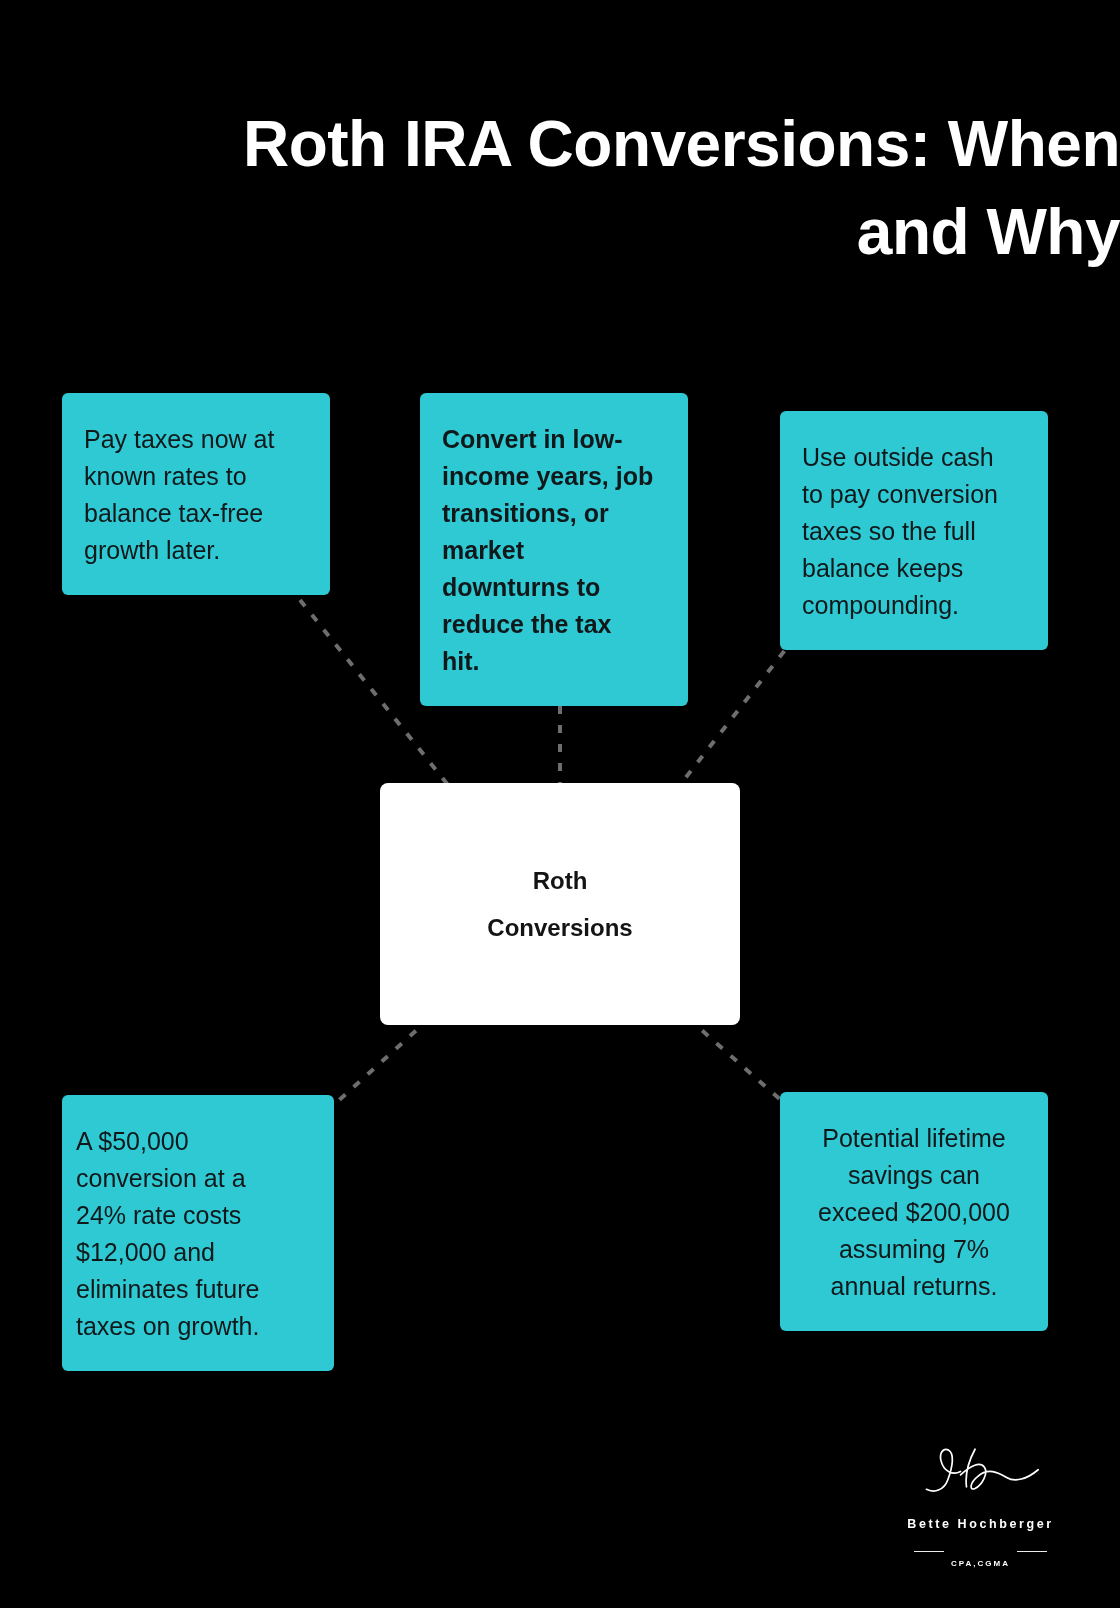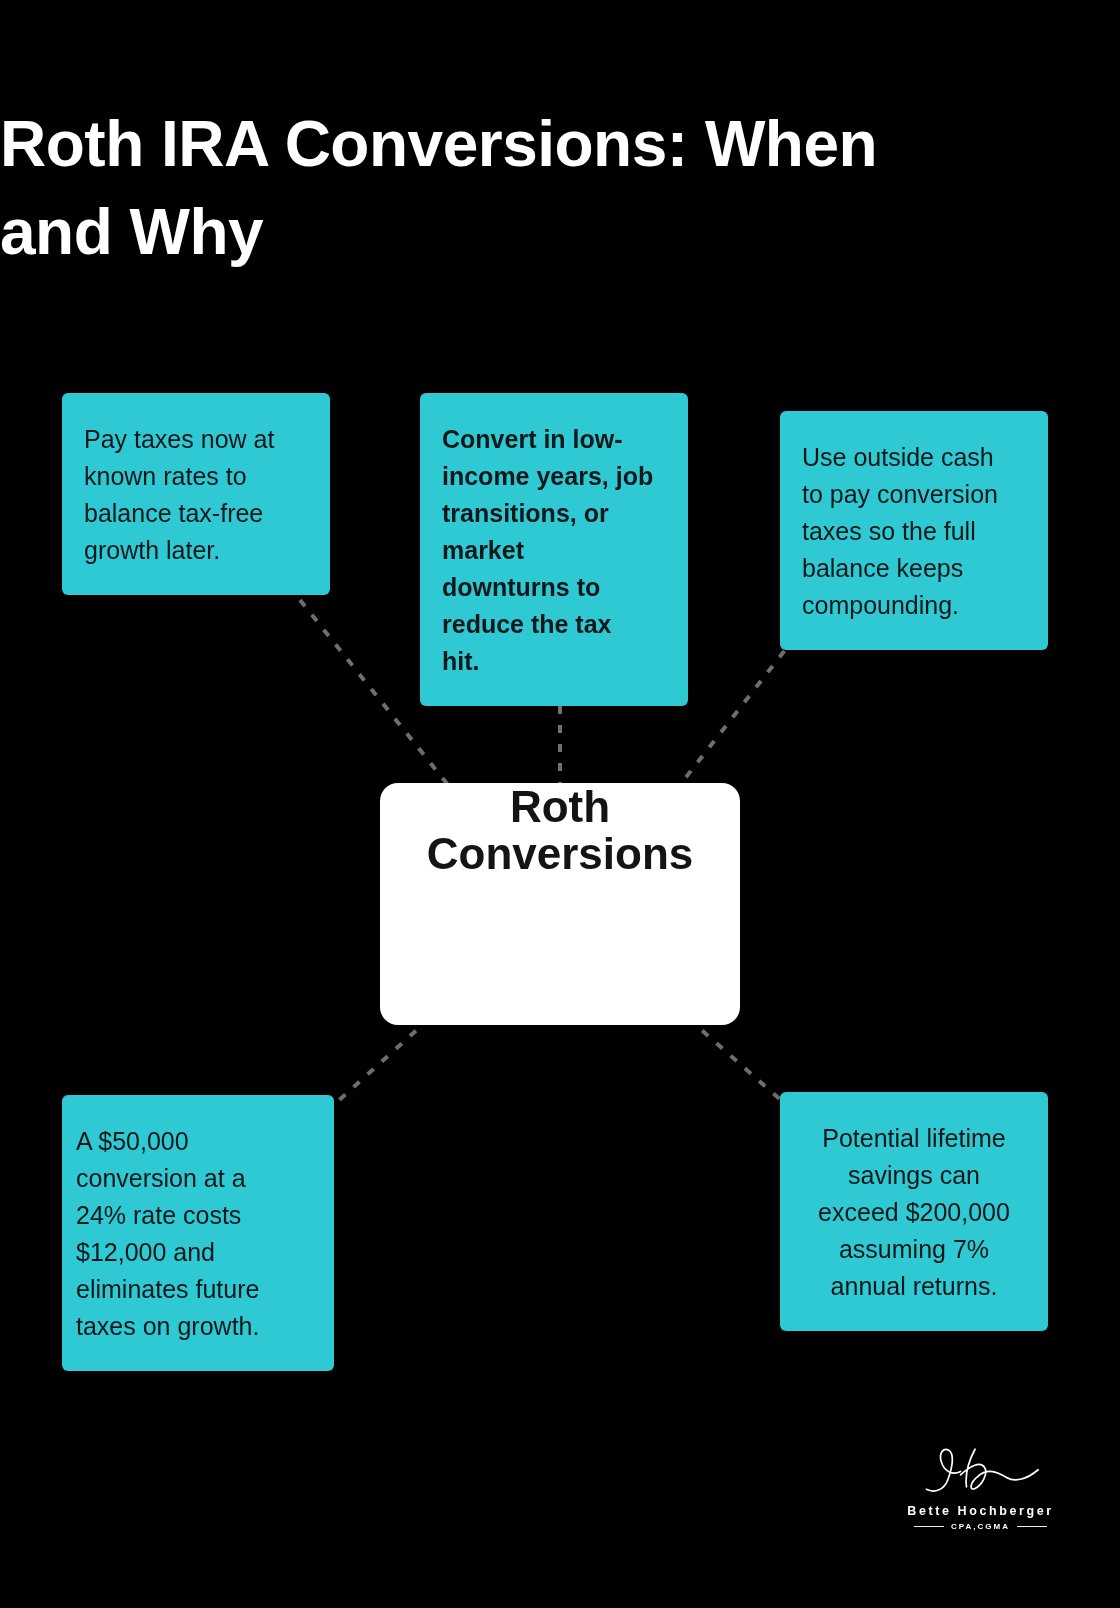--- a/index.html
+++ b/index.html
@@ -10,21 +10,21 @@
   }
   .canvas {
     position: relative;
     width: 1120px; height: 1608px;
     background: var(--background, #000);
     overflow: hidden;
   }
   .title {
     position: absolute;
     top: 100px; left: 0; width: 100%;
-    text-align: left;
+    text-align: right;
     color: var(--title-text, #fff);
     font-size: 64px;
     line-height: 88px;
     font-weight: 800;
     letter-spacing: -0.5px;
     z-index: 3;
   }
   svg.connectors {
     position: absolute;
     left: 0; top: 0;
@@ -45,60 +45,62 @@
   .node-1 { left: 62px;  top: 393px; width: 268px; }
   .node-2 { left: 420px; top: 393px; width: 268px; font-weight: bold; }
   .node-3 { left: 780px; top: 393px; width: 268px; margin-top: 18px; }
   .node-4 { left: 62px;  top: 1095px; width: 272px; padding-left: 14px; }
   .node-5 { left: 780px; top: 1092px; width: 268px; text-align: center; }
   .center-node {
     position: absolute;
     left: 380px; top: 783px;
     width: 360px; height: 242px;
     background: var(--center-fill, #fff);
-    border-radius: 18px;
+    border-radius: 8px;
     display: flex;
     flex-direction: column;
     align-items: center;
+    justify-content: center;
     color: #141414;
-    font-size: 44px;
+    font-size: 24px;
     line-height: 47px;
     font-weight: 800;
     text-align: center;
     z-index: 2;
   }
   .brand {
     position: absolute;
     left: 893px; top: 1445px;
     width: 175px;
     text-align: center;
     color: #fff;
     z-index: 2;
   }
   .brand .monogram { display: block; margin: 0 auto; }
   .brand-name {
     font-size: 12.5px;
     font-weight: 700;
     letter-spacing: 2.6px;
     white-space: nowrap;
-    margin-top: 1px;
+    margin-top: 14px;
   }
   .brand-cred {
     display: flex;
     align-items: center;
     justify-content: center;
     gap: 7px;
     margin-top: 4px;
   }
   .brand-cred .rule { width: 30px; height: 1px; background: #ececec; }
   .brand-cred .cred-text {
     font-size: 8px;
     font-weight: 600;
     letter-spacing: 2px;
     white-space: nowrap;
+    margin-top: 24px;
   }
 </style>
 </head>
 <body>
 
 <div class="canvas">
 
   <div class="title">
       <div class="line">Roth IRA Conversions: When</div>
       <div class="line">and Why</div>

